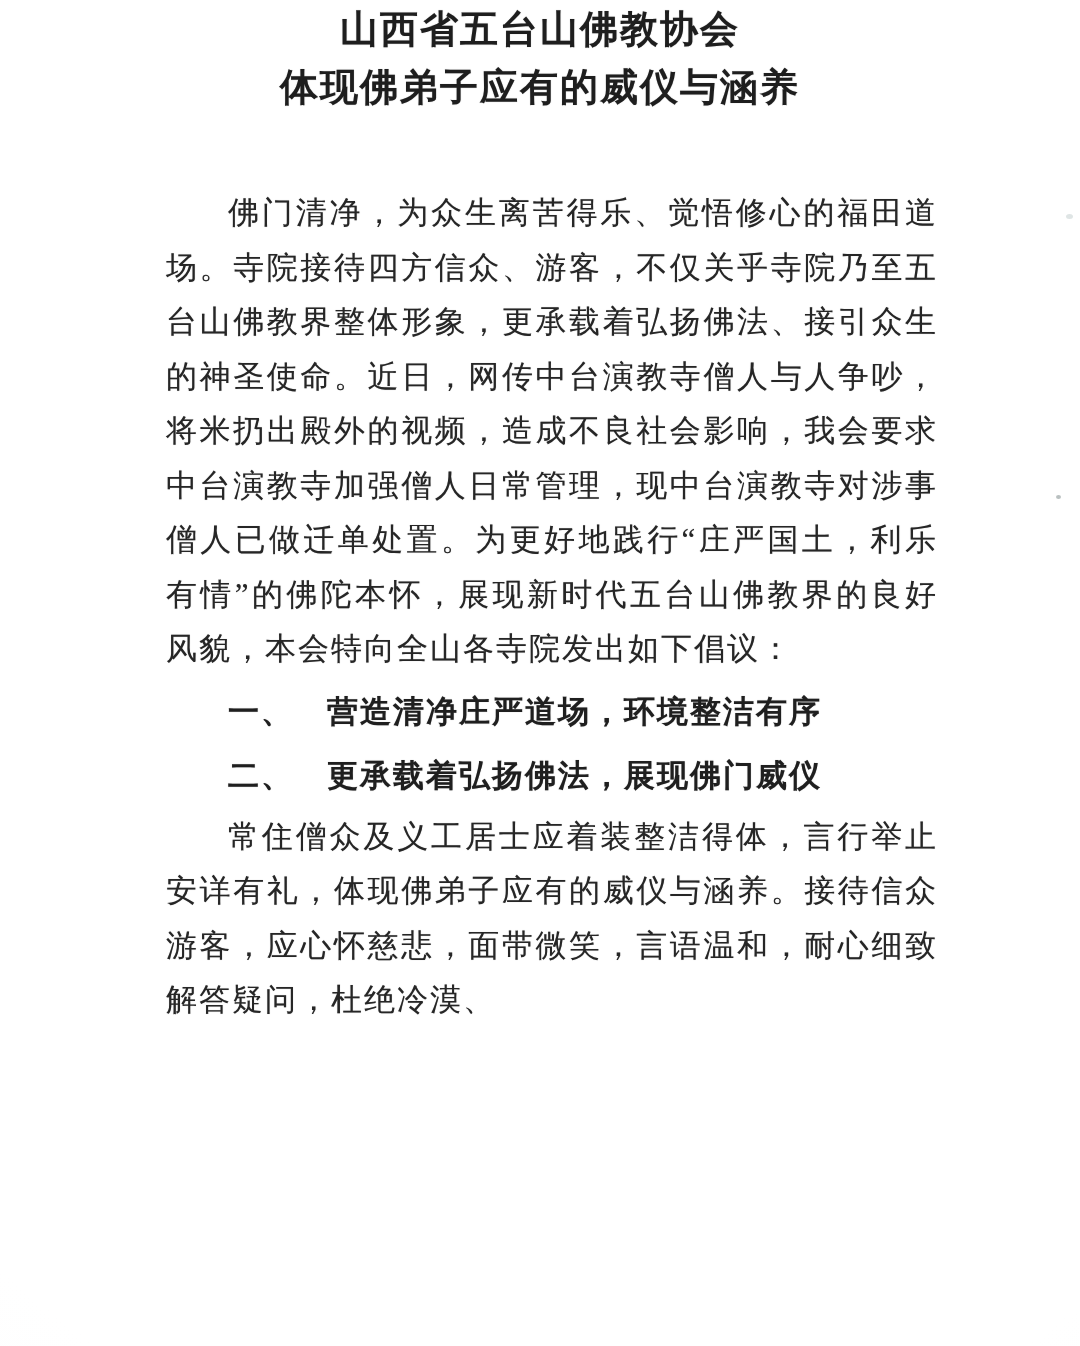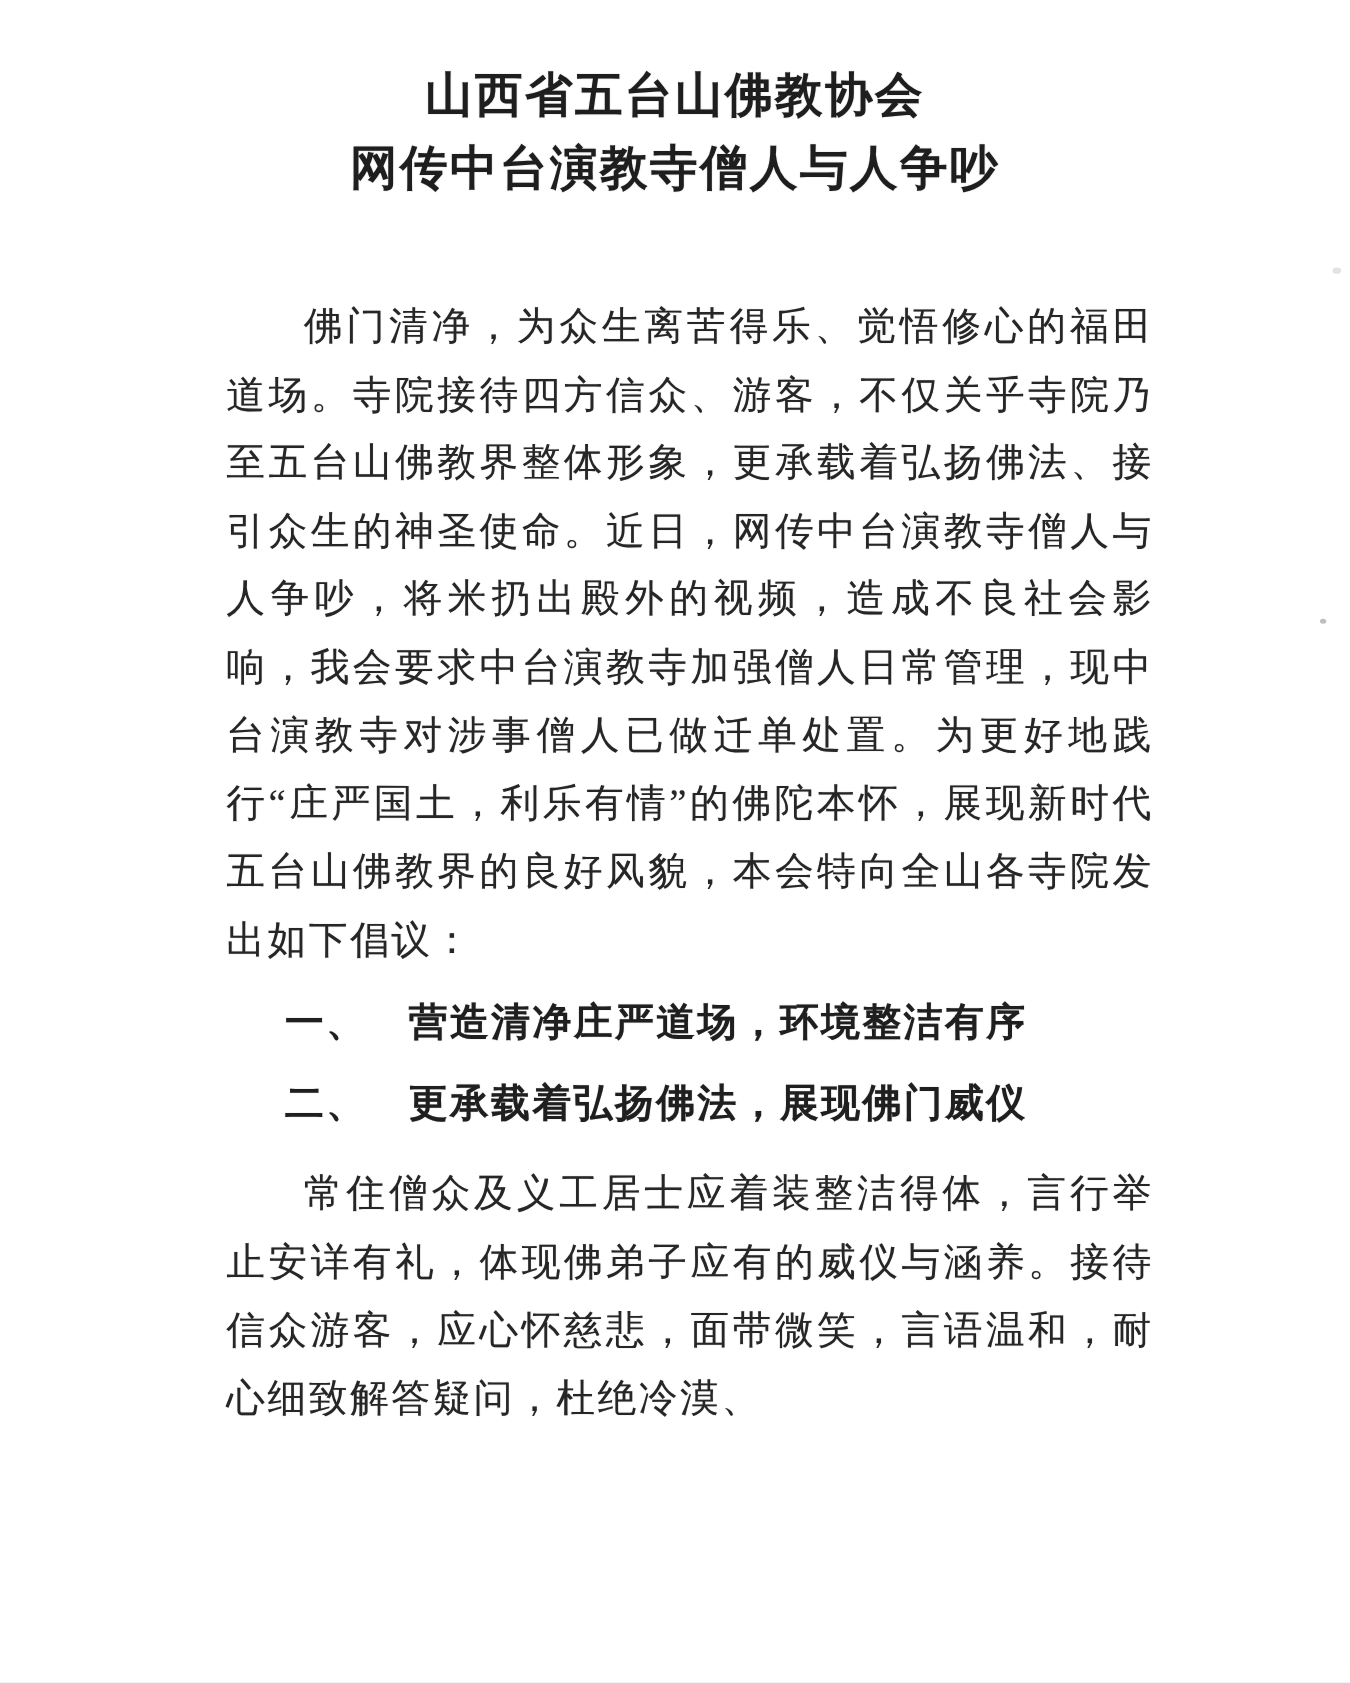--- a/index.html
+++ b/index.html
@@ -12,21 +12,20 @@
     width: 1080px;
     height: 1346px;
     margin: 0 auto;
     overflow: hidden;
     background:
       radial-gradient(145% 125% at 52% 42%, #ffffff 55%, #fbfcfc 78%, #f2f4f4 100%);
     font-family: "Liberation Serif", "DejaVu Serif", serif;
     color: #262626;
   }
   .title-block {
-    padding-top: 48px;
     text-align: center;
   }
   .doc-title {
     margin: 0;
     font-size: 38px;
     line-height: 58px;
     font-weight: 700;
     letter-spacing: 2px;
     color: #1e1e1e;
     text-shadow: 0 0 1px rgba(30,30,30,0.35);
@@ -39,21 +38,21 @@
     line-height: 54.5px;
     letter-spacing: 2px;
     text-align: justify;
     text-justify: inter-ideograph;
   }
   .salutation {
     margin: 0;
     text-indent: 0;
   }
   .body-para {
-    margin: 15px;
+    margin: 0;
     text-indent: 2em;
     text-shadow: 0 0 0.8px rgba(40,40,40,0.4);
   }
   .section-heading {
     margin: 10px 0 4px 0;
     text-indent: 2em;
     font-family: Liberation Mono, monospace;
     font-weight: 700;
     font-size: 31px;
     letter-spacing: 2px;
@@ -80,21 +79,21 @@
     background: #dfe5e5;
   }
 </style>
 </head>
 <body>
 
 <div class="page">
 
   <div class="title-block">
     <h1 class="doc-title">山西省五台山佛教协会</h1>
-    <h1 class="doc-title">网传中台演教寺僧人与人争吵</h1>
+    <h1 class="doc-title">体现佛弟子应有的威仪与涵养</h1>
   </div>
 
   <div class="content">
 
     <p class="body-para">佛门清净，为众生离苦得乐、觉悟修心的福田道场。寺院接待四方信众、游客，不仅关乎寺院乃至五台山佛教界整体形象，更承载着弘扬佛法、接引众生的神圣使命。近日，网传中台演教寺僧人与人争吵，将米扔出殿外的视频，造成不良社会影响，我会要求中台演教寺加强僧人日常管理，现中台演教寺对涉事僧人已做迁单处置。为更好地践行“庄严国土，利乐有情”的佛陀本怀，展现新时代五台山佛教界的良好风貌，本会特向全山各寺院发出如下倡议：</p>
 
     <p class="section-heading">一、　营造清净庄严道场，环境整洁有序</p>
 
 
     <p class="section-heading">二、　更承载着弘扬佛法，展现佛门威仪</p>

